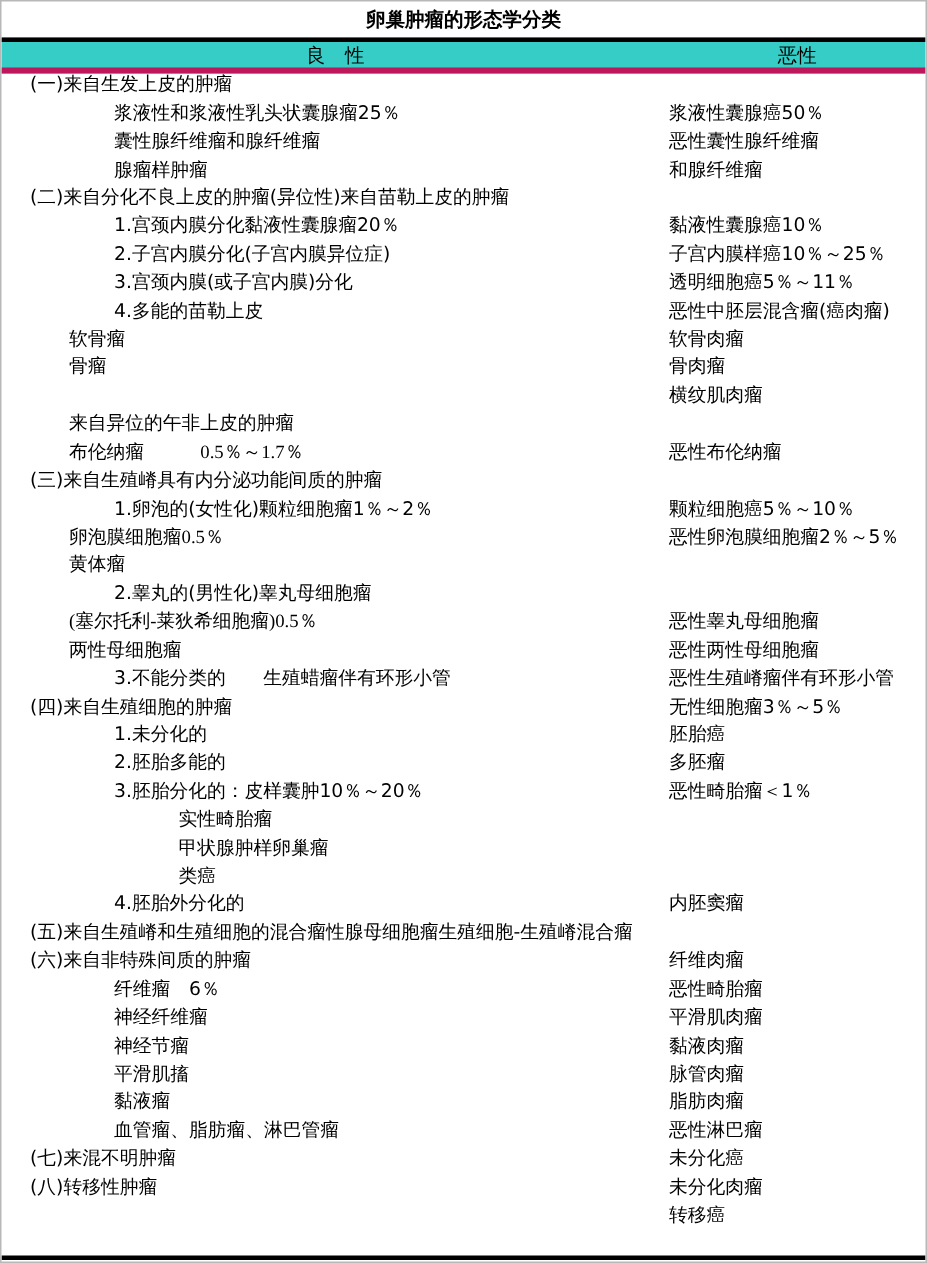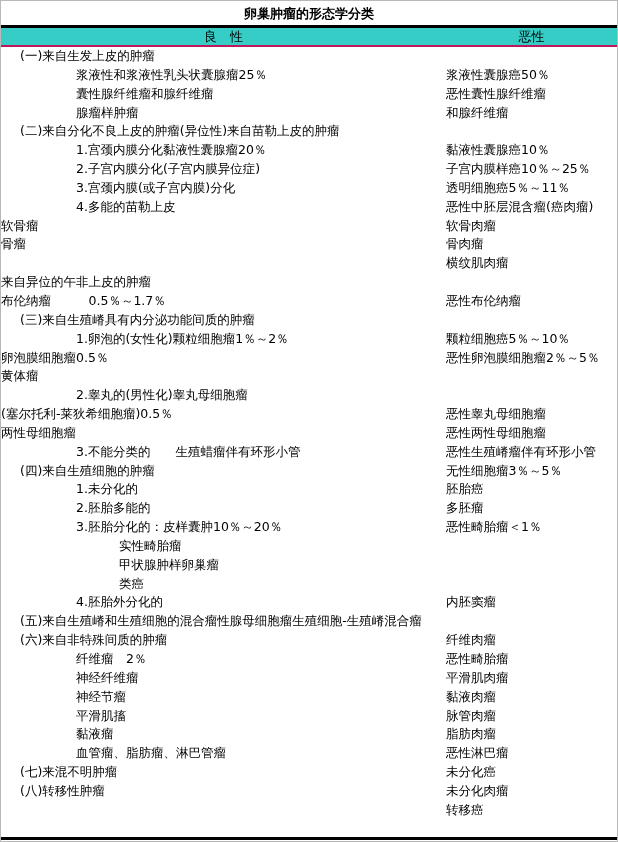--- a/index.html
+++ b/index.html
@@ -17,40 +17,40 @@
     text-align:center;
     font-weight:bold;
     font-size:13px;
     line-height:16px;
     padding-top:5px;
   }
   .header-bar{
     margin-top:3px;
     height:17px;
     border-top:3px solid #000;
-    border-bottom:2px solid #be185d;
+    border-bottom:4px solid #be185d;
     display:flex;
     align-items:center;
     font-size:13px;
   }
   .hcol-benign{width:445px;text-align:center;}
   .hcol-malig{flex:1;text-align:center;}
   .rows{position:absolute;top:46px;left:0;right:0;}
   .row{
     height:18.85px;
     position:relative;
     font-size:12.5px;
     line-height:18.85px;
     white-space:nowrap;
   }
   .cell-l{position:absolute;left:0;top:0;}
   .cell-r{position:absolute;left:445px;top:0;}
   .ind0{padding-left:19px;}
   .ind1{padding-left:28px;margin-left:47px;}
-  .ind2{}
+  .ind2{padding-left:45px;font-family:Liberation Serif, serif;}
   .ind3{padding-left:118px;}
   .bottom-rule{
     position:absolute;left:0;right:0;bottom:1px;
     height:3px;background:#000;
   }
 </style>
 </head>
 <body>
 
 <div class="page">
@@ -185,21 +185,21 @@
       </div>
       <div class="row">
         <span class="cell-l ind0">(五)来自生殖嵴和生殖细胞的混合瘤性腺母细胞瘤生殖细胞-生殖嵴混合瘤</span>
         <span class="cell-r"></span>
       </div>
       <div class="row">
         <span class="cell-l ind0">(六)来自非特殊间质的肿瘤</span>
         <span class="cell-r">纤维肉瘤</span>
       </div>
       <div class="row">
-        <span class="cell-l ind1">纤维瘤　2％</span>
+        <span class="cell-l ind1">纤维瘤　6％</span>
         <span class="cell-r">恶性畸胎瘤</span>
       </div>
       <div class="row">
         <span class="cell-l ind1">神经纤维瘤</span>
         <span class="cell-r">平滑肌肉瘤</span>
       </div>
       <div class="row">
         <span class="cell-l ind1">神经节瘤</span>
         <span class="cell-r">黏液肉瘤</span>
       </div>

